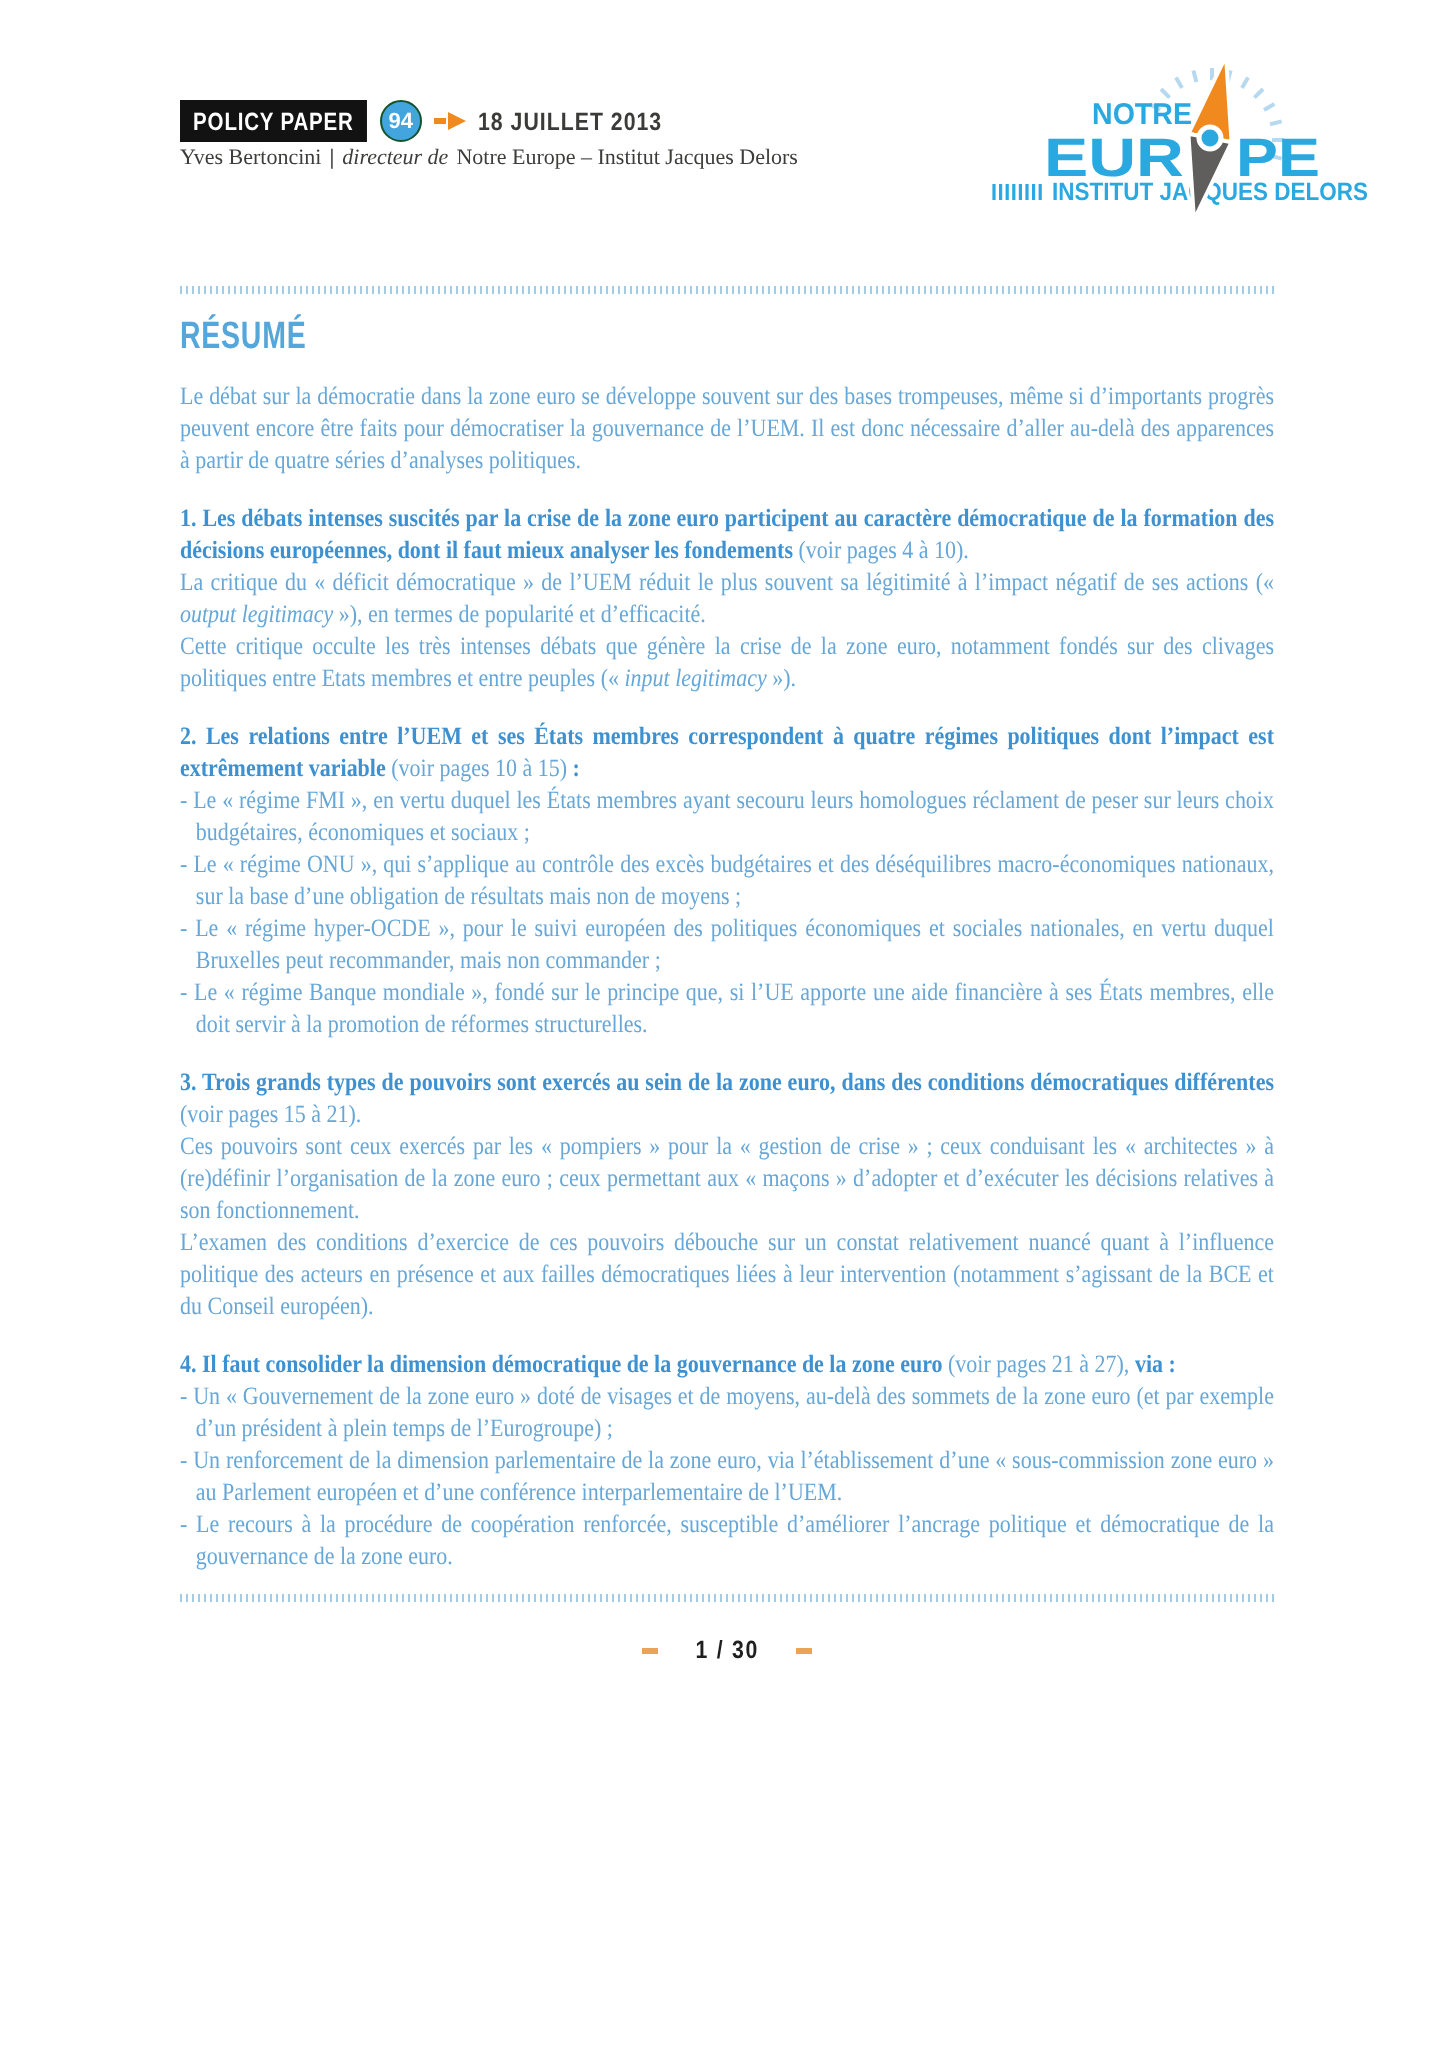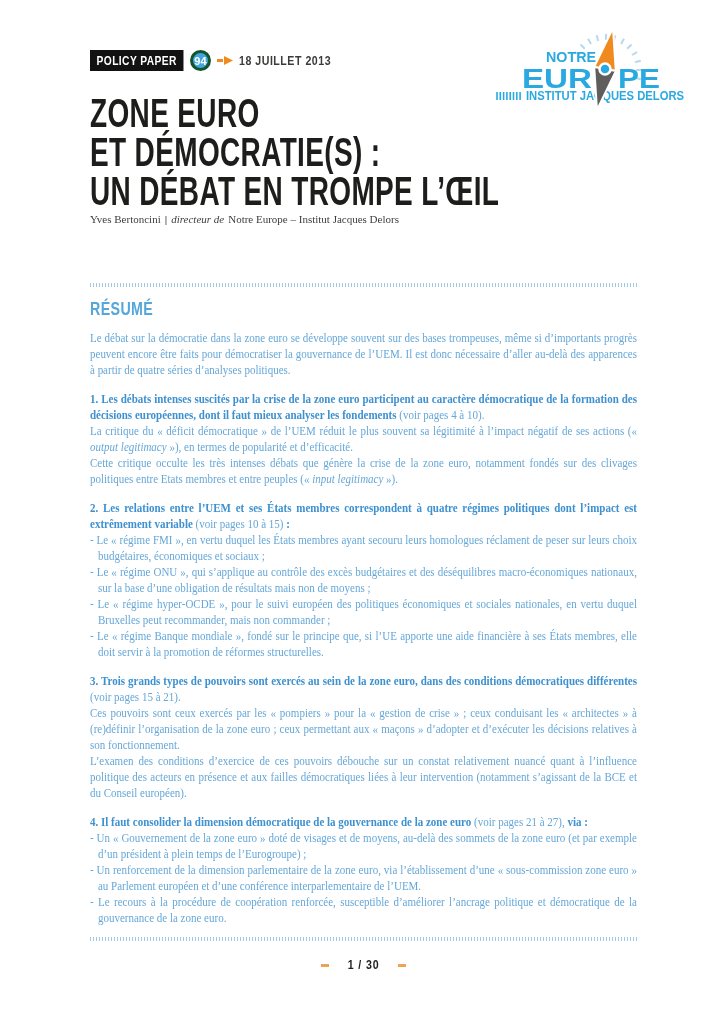--- a/index.html
+++ b/index.html
@@ -12,21 +12,21 @@
 
   
   .kicker-row { margin-top:37px; display:flex; align-items:center; height:21px; }
   .kicker-box {
     background:#121212; color:#fff; font-weight:bold; font-size:12.5px;
     letter-spacing:0.5px; padding:4px 8px 3px 8px; white-space:nowrap;
     transform:scaleX(0.82); transform-origin:left center; margin-right:-14px;
   }
   .issue-badge {
     width:21px; height:21px; border-radius:50%; background:#42a5de;
-    border:3px solid #14532d; box-sizing:border-box;
+    border:1px solid #14532d; box-sizing:border-box;
     color:#fff; font-size:11px; font-weight:bold;
     display:flex; align-items:center; justify-content:center; margin-right:6px;
   }
   .arrow-icon { margin-right:5px; display:block; }
   .date {
     font-size:12.5px; font-weight:bold; color:#3b3b39; letter-spacing:0.6px;
     transform:scaleX(0.85); transform-origin:left center; white-space:nowrap;
   }
 
   
@@ -118,25 +118,20 @@
     <div class="kicker-row">
       <span class="kicker-box">POLICY PAPER</span>
       <span class="issue-badge">94</span>
       <svg class="arrow-icon" width="17" height="9">
         <rect x="0" y="3" width="6" height="3" fill="#f18a1e"></rect>
         <polygon points="7,0 16,4.5 7,9" fill="#f18a1e"></polygon>
       </svg>
       <span class="date">18 JUILLET 2013</span>
     </div>
 
-    <div class="title">
-      <div class="title-line">ZONE EURO</div>
-      <div class="title-line">ET DÉMOCRATIE(S) :</div>
-      <div class="title-line">UN DÉBAT EN TROMPE L’ŒIL</div>
-    </div>
 
     <div class="author">
       <span>Yves Bertoncini</span><span class="sep">|</span><span class="role-italic">directeur de</span><span>Notre Europe – Institut Jacques Delors</span>
     </div>
 
     <div class="rule rule-top"></div>
 
     <div class="resume-heading">RÉSUMÉ</div>
 
     <div class="resume-body">

